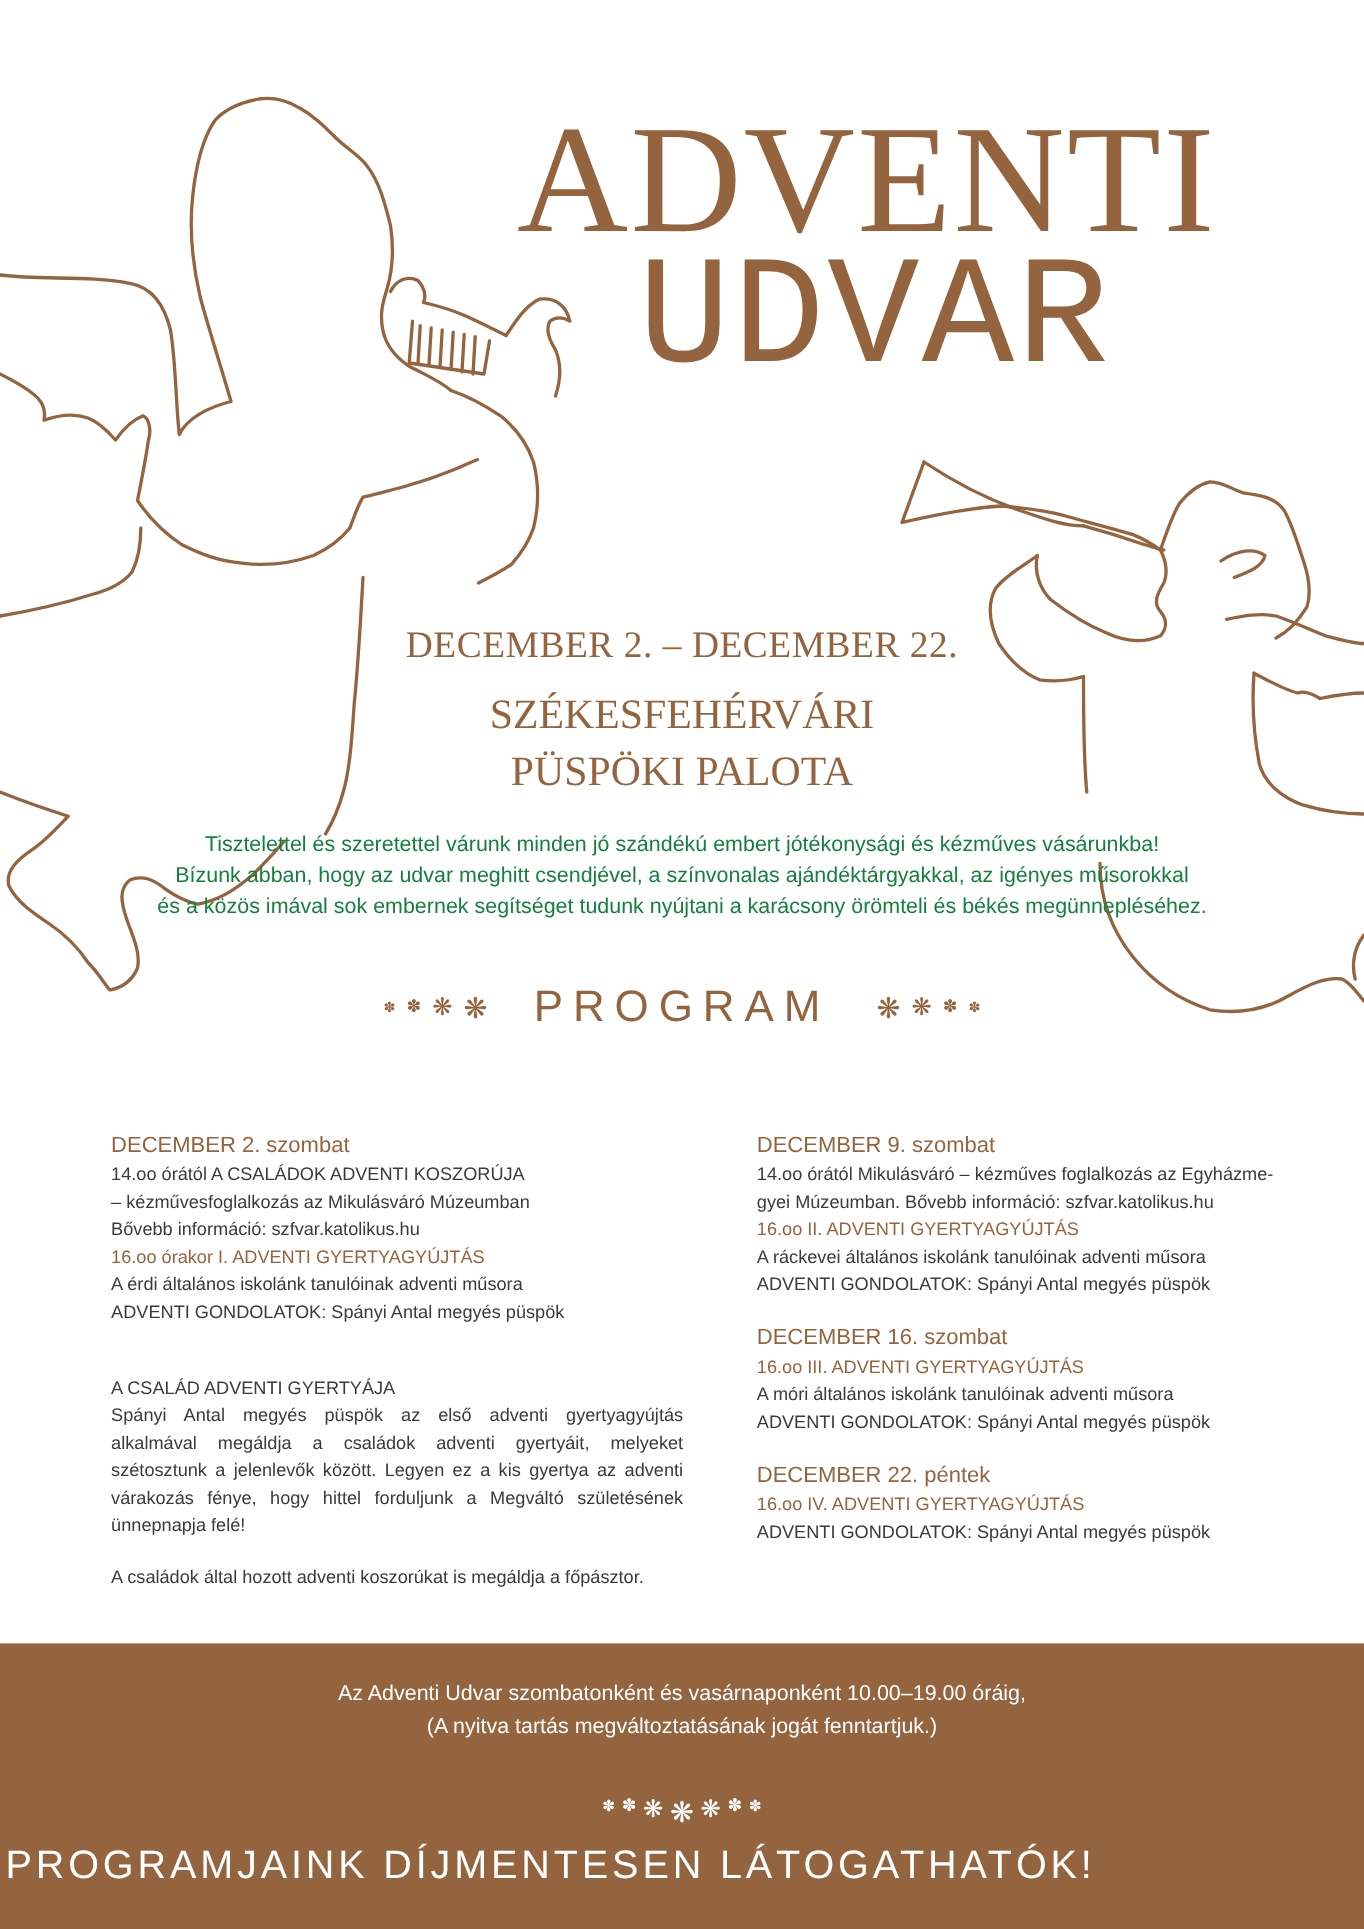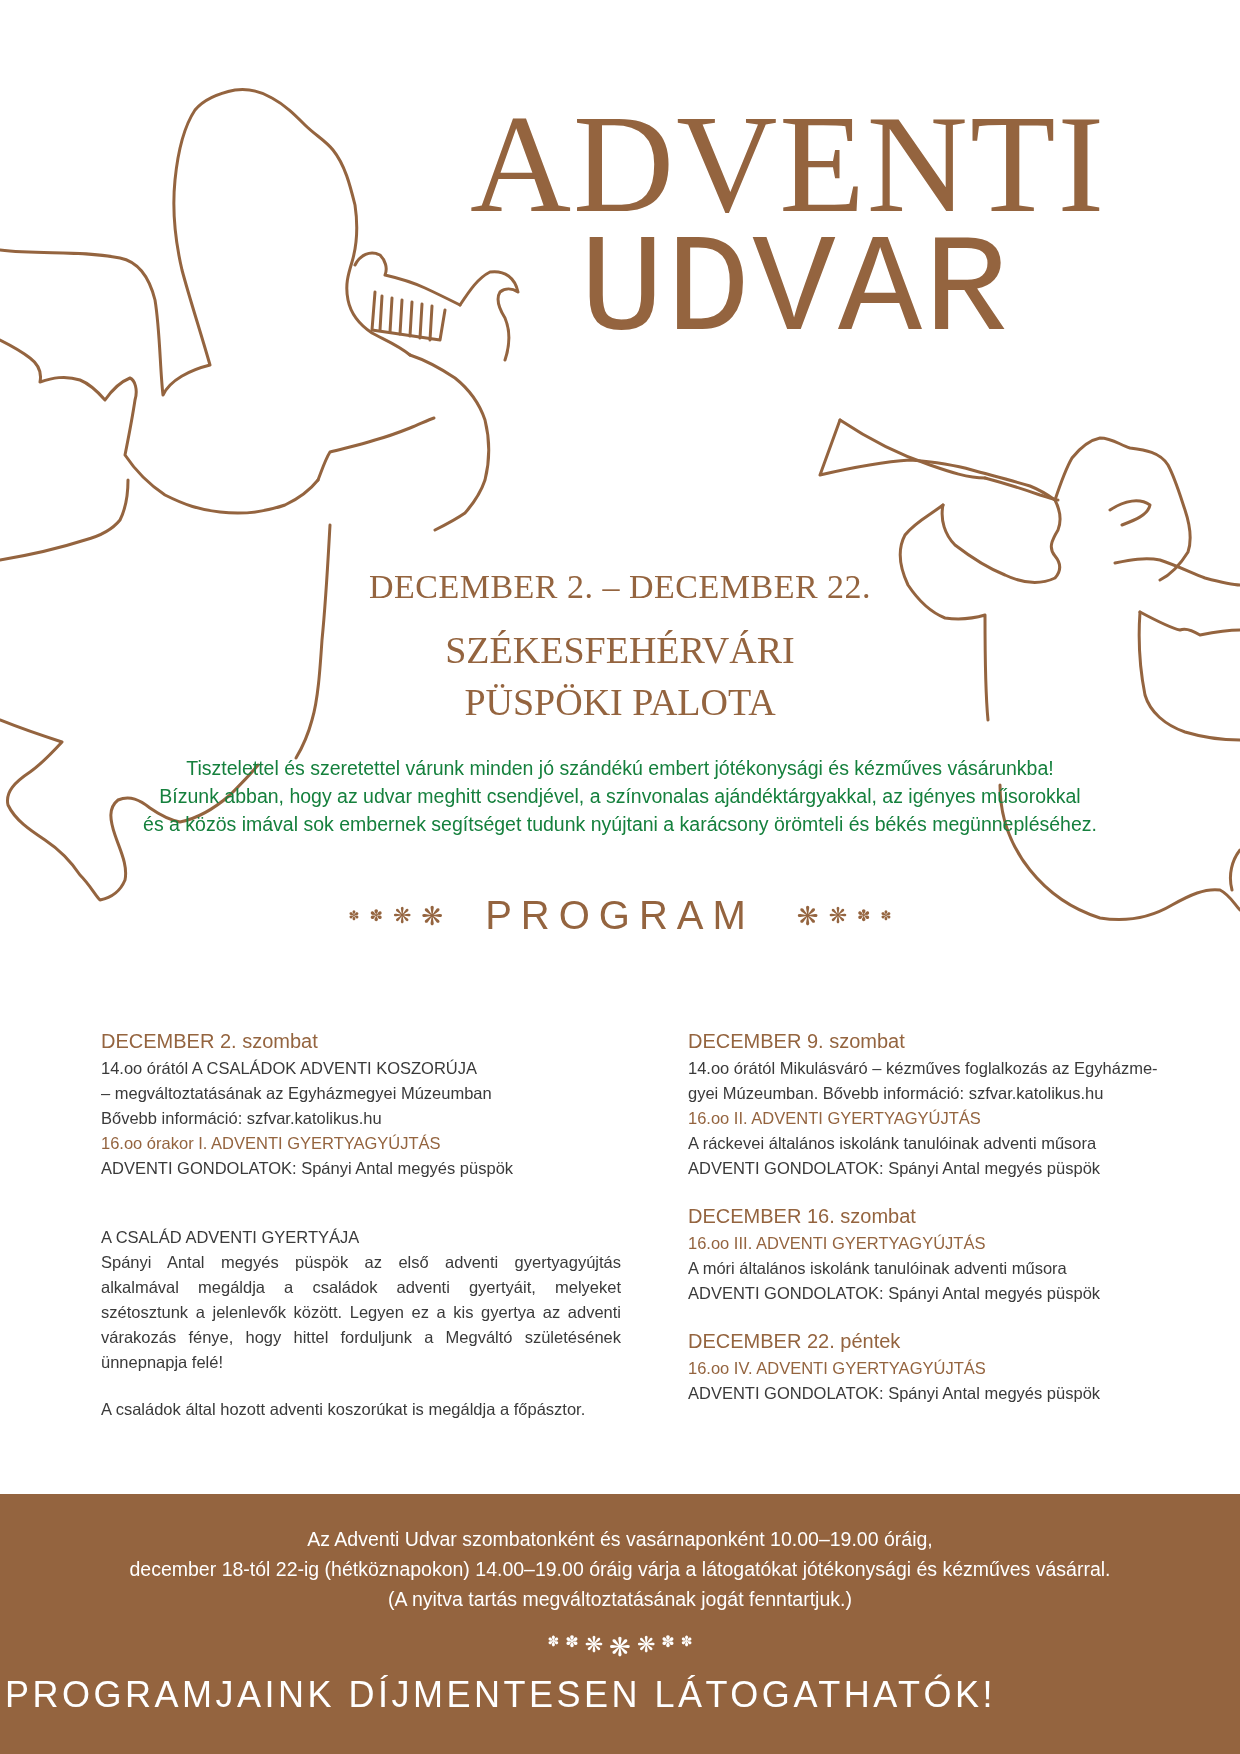--- a/index.html
+++ b/index.html
@@ -105,23 +105,24 @@
     <span class="flower" style="font-size:22px;">❋</span>
     <span class="flower" style="font-size:16px;">✽</span>
     <span class="flower" style="font-size:13px;">✽</span>
   </div>
 </div>
 
 <div class="col left">
   <div class="day">
     <div class="day-title">DECEMBER 2. szombat</div>
     <span class="line">14.oo órától A CSALÁDOK ADVENTI KOSZORÚJA</span>
-    <span class="line"> – megváltoztatásának az Egyházmegyei Múzeumban</span>
+    <span class="line"> – kézművesfoglalkozás az Mikulásváró Múzeumban</span>
     <span class="line">Bővebb információ: szfvar.katolikus.hu</span>
     <span class="line hl">16.oo órakor I. ADVENTI GYERTYAGYÚJTÁS</span>
+    <span class="line">A érdi általános iskolánk tanulóinak adventi műsora</span>
     <span class="line">ADVENTI GONDOLATOK: Spányi Antal megyés püspök</span>
   </div>
   <div class="gap"></div>
   <div>
     <div class="block-title">A CSALÁD ADVENTI GYERTYÁJA</div>
     <div class="para">Spányi Antal megyés püspök az első adventi gyertyagyújtás alkalmával megáldja a családok adventi gyertyáit, melyeket szétosztunk a jelenlevők között. Legyen ez a kis gyertya az adventi várakozás fénye, hogy hittel forduljunk a Megváltó születésének ünnepnapja felé!</div>
     <div class="gap"></div>
     <div>A családok által hozott adventi koszorúkat is megáldja a főpásztor.</div>
   </div>
 </div>
@@ -144,21 +145,20 @@
   <div class="day">
     <div class="day-title">DECEMBER 22. péntek</div>
     <span class="line hl">16.oo IV. ADVENTI GYERTYAGYÚJTÁS</span>
     <span class="line">ADVENTI GONDOLATOK: Spányi Antal megyés püspök</span>
   </div>
 </div>
 
 <div class="footer">
   <div class="info">
     <span>Az Adventi Udvar szombatonként és vasárnaponként 10.00–19.00 óráig,</span>
-    <span>december 18-tól 22-ig (hétköznapokon) 14.00–19.00 óráig várja a látogatókat jótékonysági és kézműves vásárral.</span>
     <span>(A nyitva tartás megváltoztatásának jogát fenntartjuk.)</span>
   </div>
   <div class="flowers">
     <span class="flower" style="font-size:14px;">✽</span>
     <span class="flower" style="font-size:16px;">✽</span>
     <span class="flower" style="font-size:22px;">❋</span>
     <span class="flower" style="font-size:26px;">❋</span>
     <span class="flower" style="font-size:22px;">❋</span>
     <span class="flower" style="font-size:16px;">✽</span>
     <span class="flower" style="font-size:14px;">✽</span>

